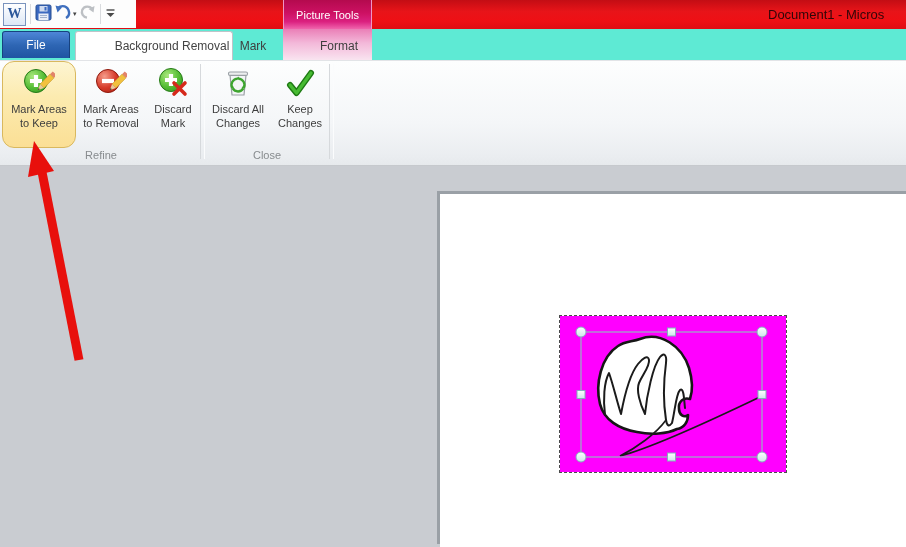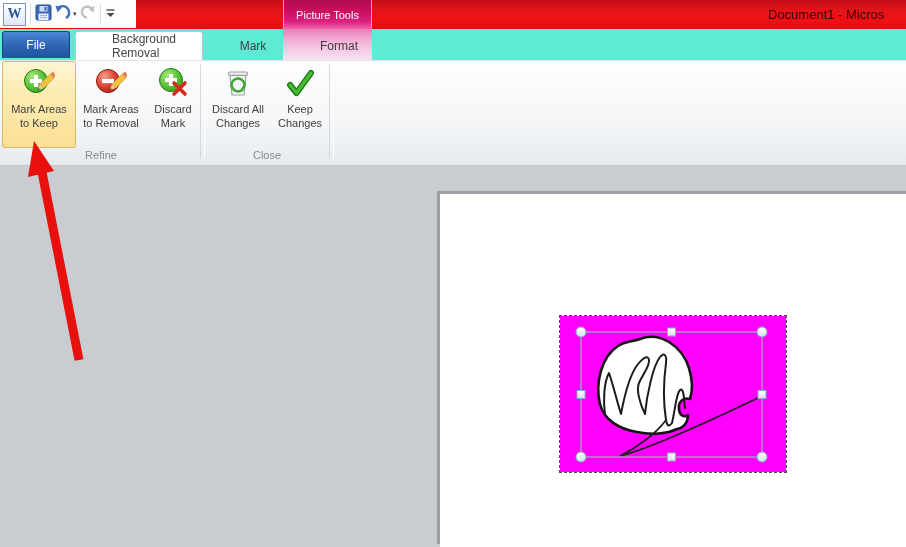--- a/index.html
+++ b/index.html
@@ -50,21 +50,21 @@
     position:absolute; top:2px; height:29px; display:flex; align-items:center; justify-content:center;
     font-size:12px; color:#3e3e3e; cursor:default;
   }
   #tab-file {
     left:2px; width:68px; height:27px; top:2px;
     background:linear-gradient(180deg,#4e86d8 0%,#2e66b4 50%,#1f54a2 100%);
     border:1px solid #17427f; border-bottom:none; border-radius:3px 3px 0 0;
     color:#ffffff;
   }
   #tab-bgremoval {
-    left:75px; width:128px; background:#ffffff;
+    left:75px; width:158px; background:#ffffff;
     border:1px solid #bfc4c9; border-bottom:none; border-radius:3px 3px 0 0;
     color:#444; z-index:3;padding-left:36px;
   }
   #tab-view { left:227px; width:52px; }
   #tab-format { left:283px; width:89px;padding-left:23px; }
   
   #ribbon {
     position:absolute; left:0; top:60px; width:906px; height:106px;
     background:linear-gradient(180deg,#fdfefe 0%,#f4f6f8 60%,#eaedf0 92%,#e6e9ec 100%);
     border-top:1px solid #e2e4e7; border-bottom:1px solid #c6c9cd;
@@ -75,21 +75,21 @@
   .rlabel {
     text-align:center; font-size:11px; color:#878b8e; height:16px; line-height:15px;
   }
   .gsep {
     width:5px; margin:3px 0 6px 0;
     border-left:1px solid #d6d9dc; border-right:1px solid #fbfcfd;
     align-self:stretch;
   }
   .rbtn {
     display:flex; flex-direction:column; align-items:center;
-    padding-top:5px; border:1px solid transparent; border-radius:2px; cursor:default;
+    padding-top:5px; border:1px solid transparent; border-radius:12px; cursor:default;
   }
   .rbtn .ricon { width:32px; height:32px; margin-bottom:3px; }
   .rbtn .rline { font-size:11px; line-height:14px; color:#3d3d3d; white-space:nowrap; }
   .rbtn.hl {
     background:linear-gradient(180deg,#fdf5d2 0%,#fcebB0 40%,#fbdf95 100%);
     border:1px solid #d9b85e;
   }
   
   #docarea {
     position:absolute; left:0; top:167px; width:906px; height:380px; background:#c9ccd1;

